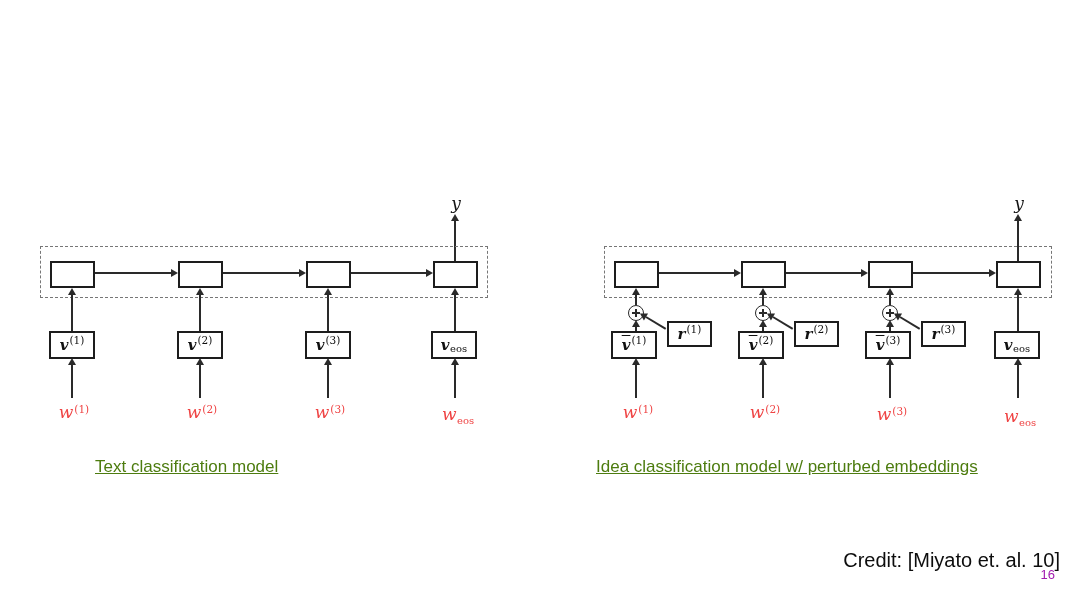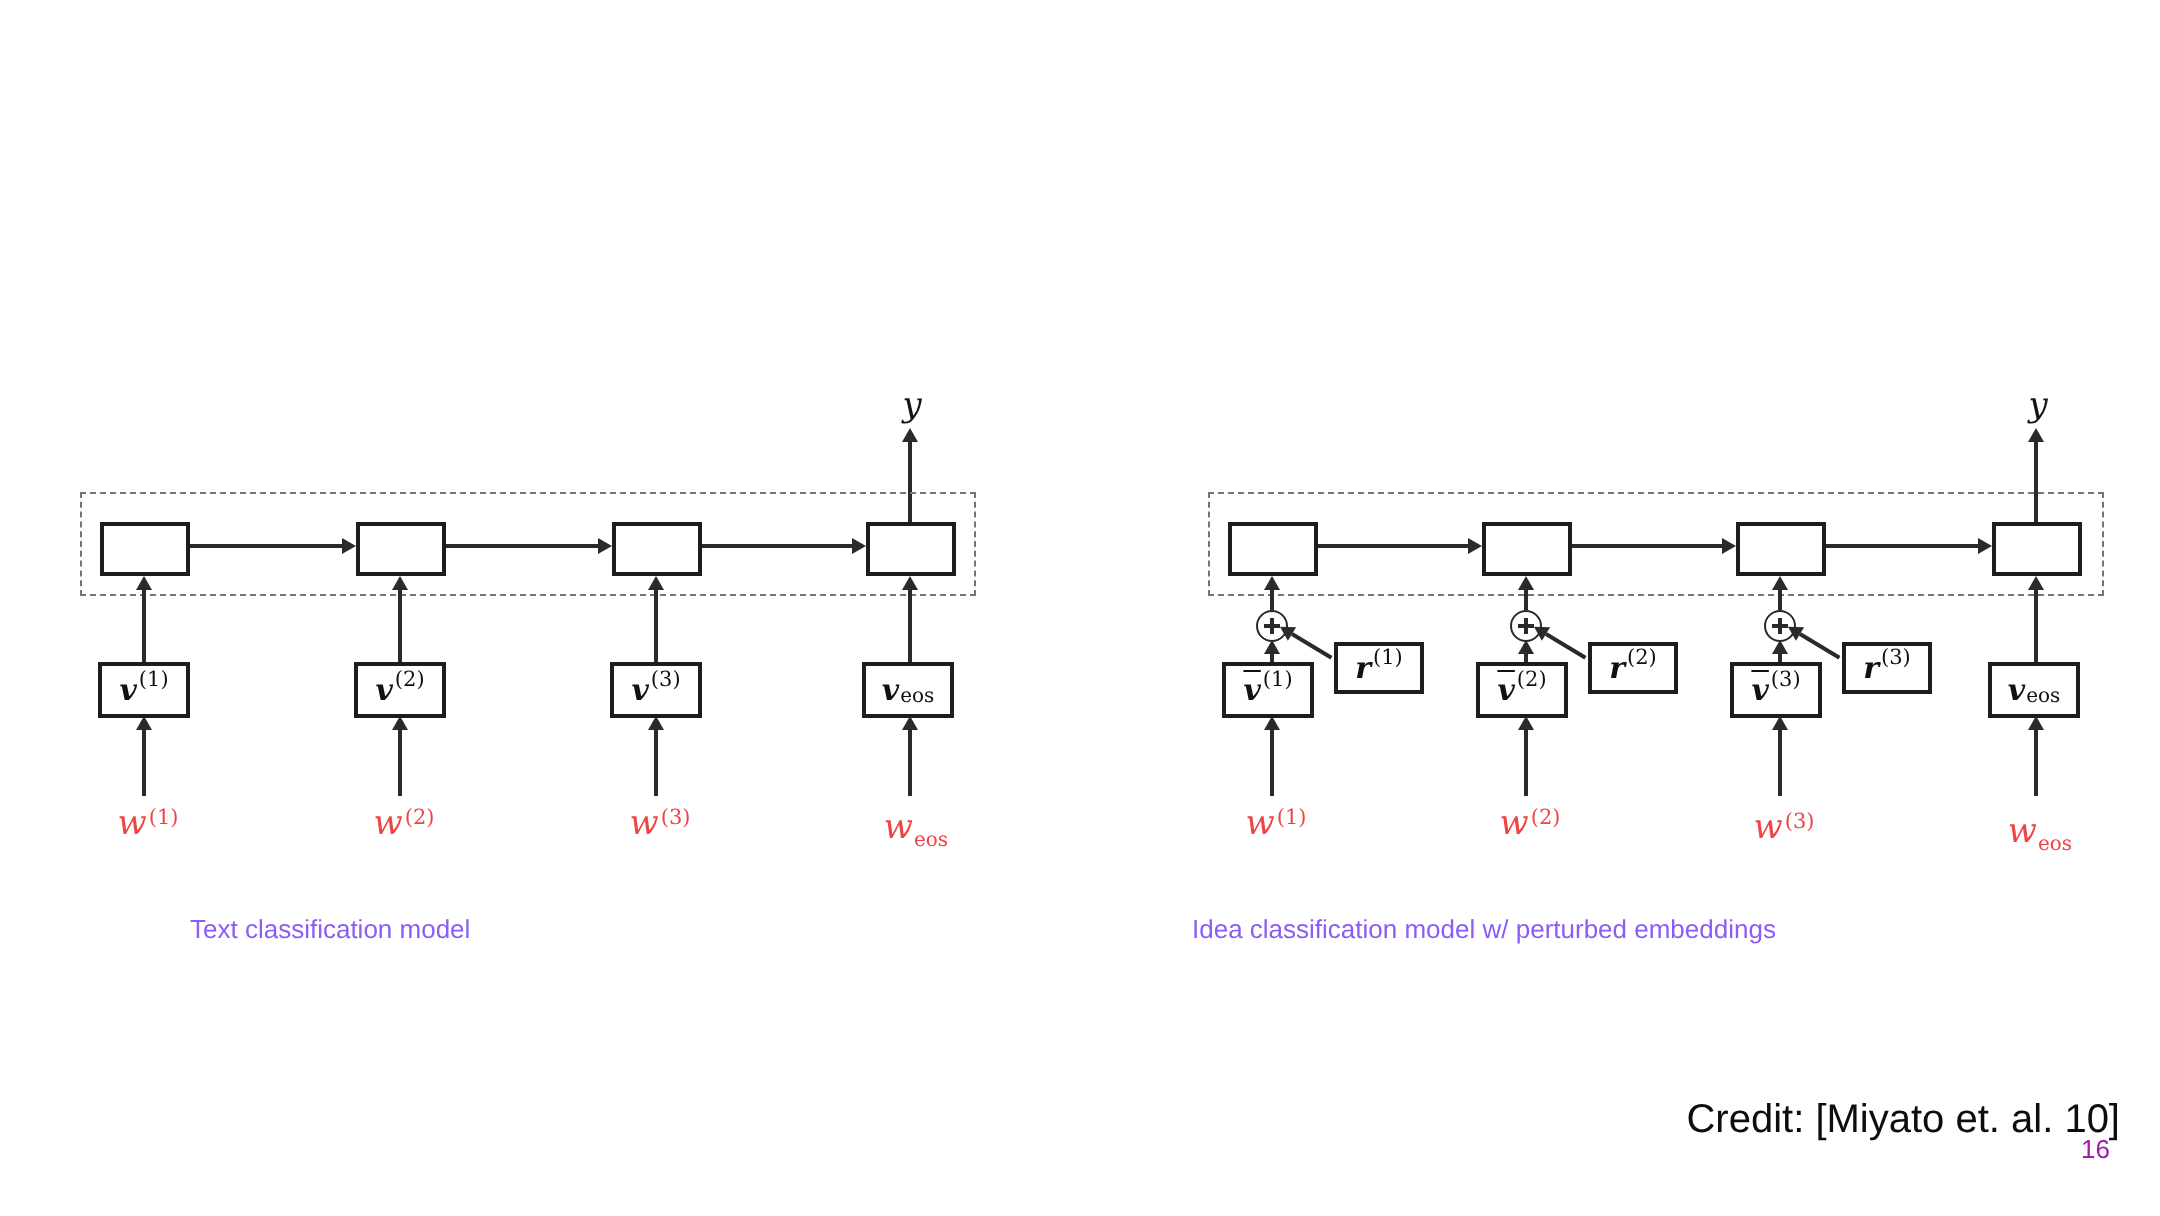--- a/index.html
+++ b/index.html
@@ -62,21 +62,21 @@
   .arr-d::before { content:""; position:absolute; left:-7px; top:-3px;
     border:4px solid transparent; border-left:none; border-right:7px solid #2a2a2a; }
 
   .oplus {
     position:absolute; width:16px; height:16px;
     border:1.5px solid #2a2a2a; border-radius:50%; background:#fff;
   }
   .oplus::before { content:""; position:absolute; left:2.8px; top:50%; margin-top:-0.8px; width:8px; height:1.6px; background:#2a2a2a; }
   .oplus::after  { content:""; position:absolute; top:2.8px; left:50%; margin-left:-0.8px; height:8px; width:1.6px; background:#2a2a2a; }
 
-  .caption { position:absolute; font-size:13px; color:#8b5cf6; white-space:nowrap; }
+  .caption { position:absolute; font-size:17px; color:#4d7c0f; white-space:nowrap;text-decoration:underline; }
   .credit  { position:absolute; right:20px; top:549px; font-size:20px; color:#0d0d0d; }
   .pagenum { position:absolute; right:25px; top:567px; font-size:13px; color:#a21caf; }
 </style>
 </head>
 <body>
 
 <div class="slide">
 
 
   <section class="layer">

